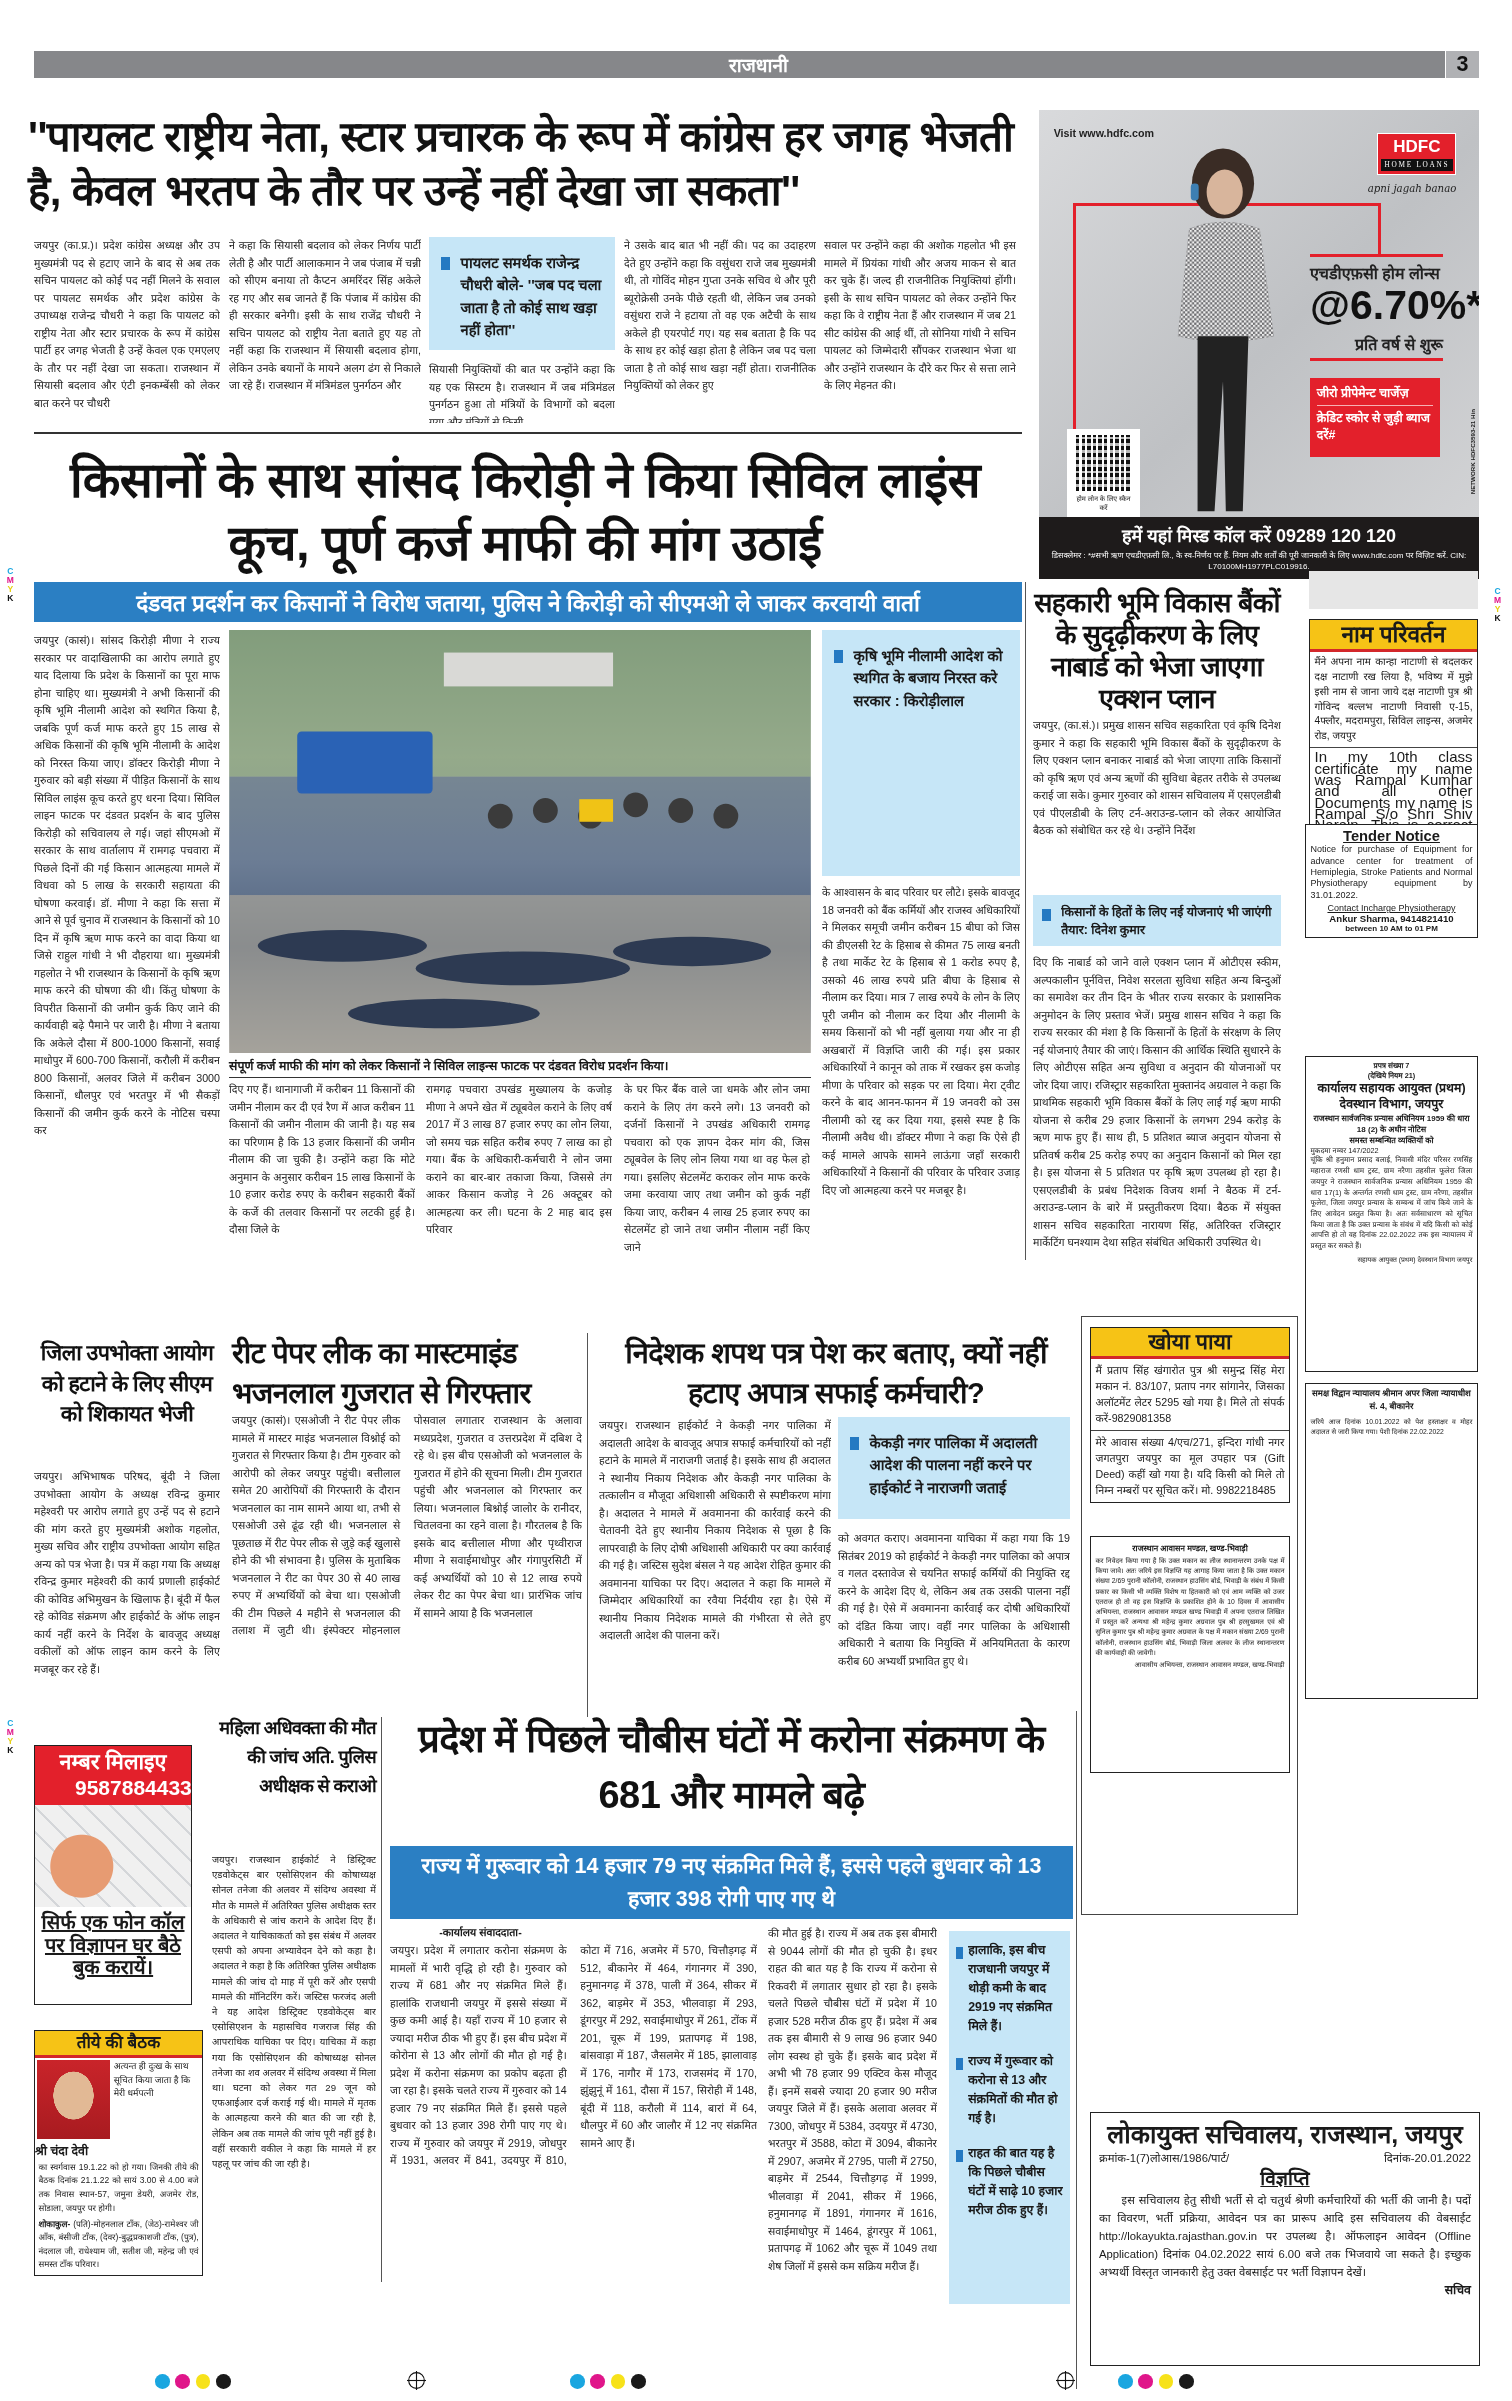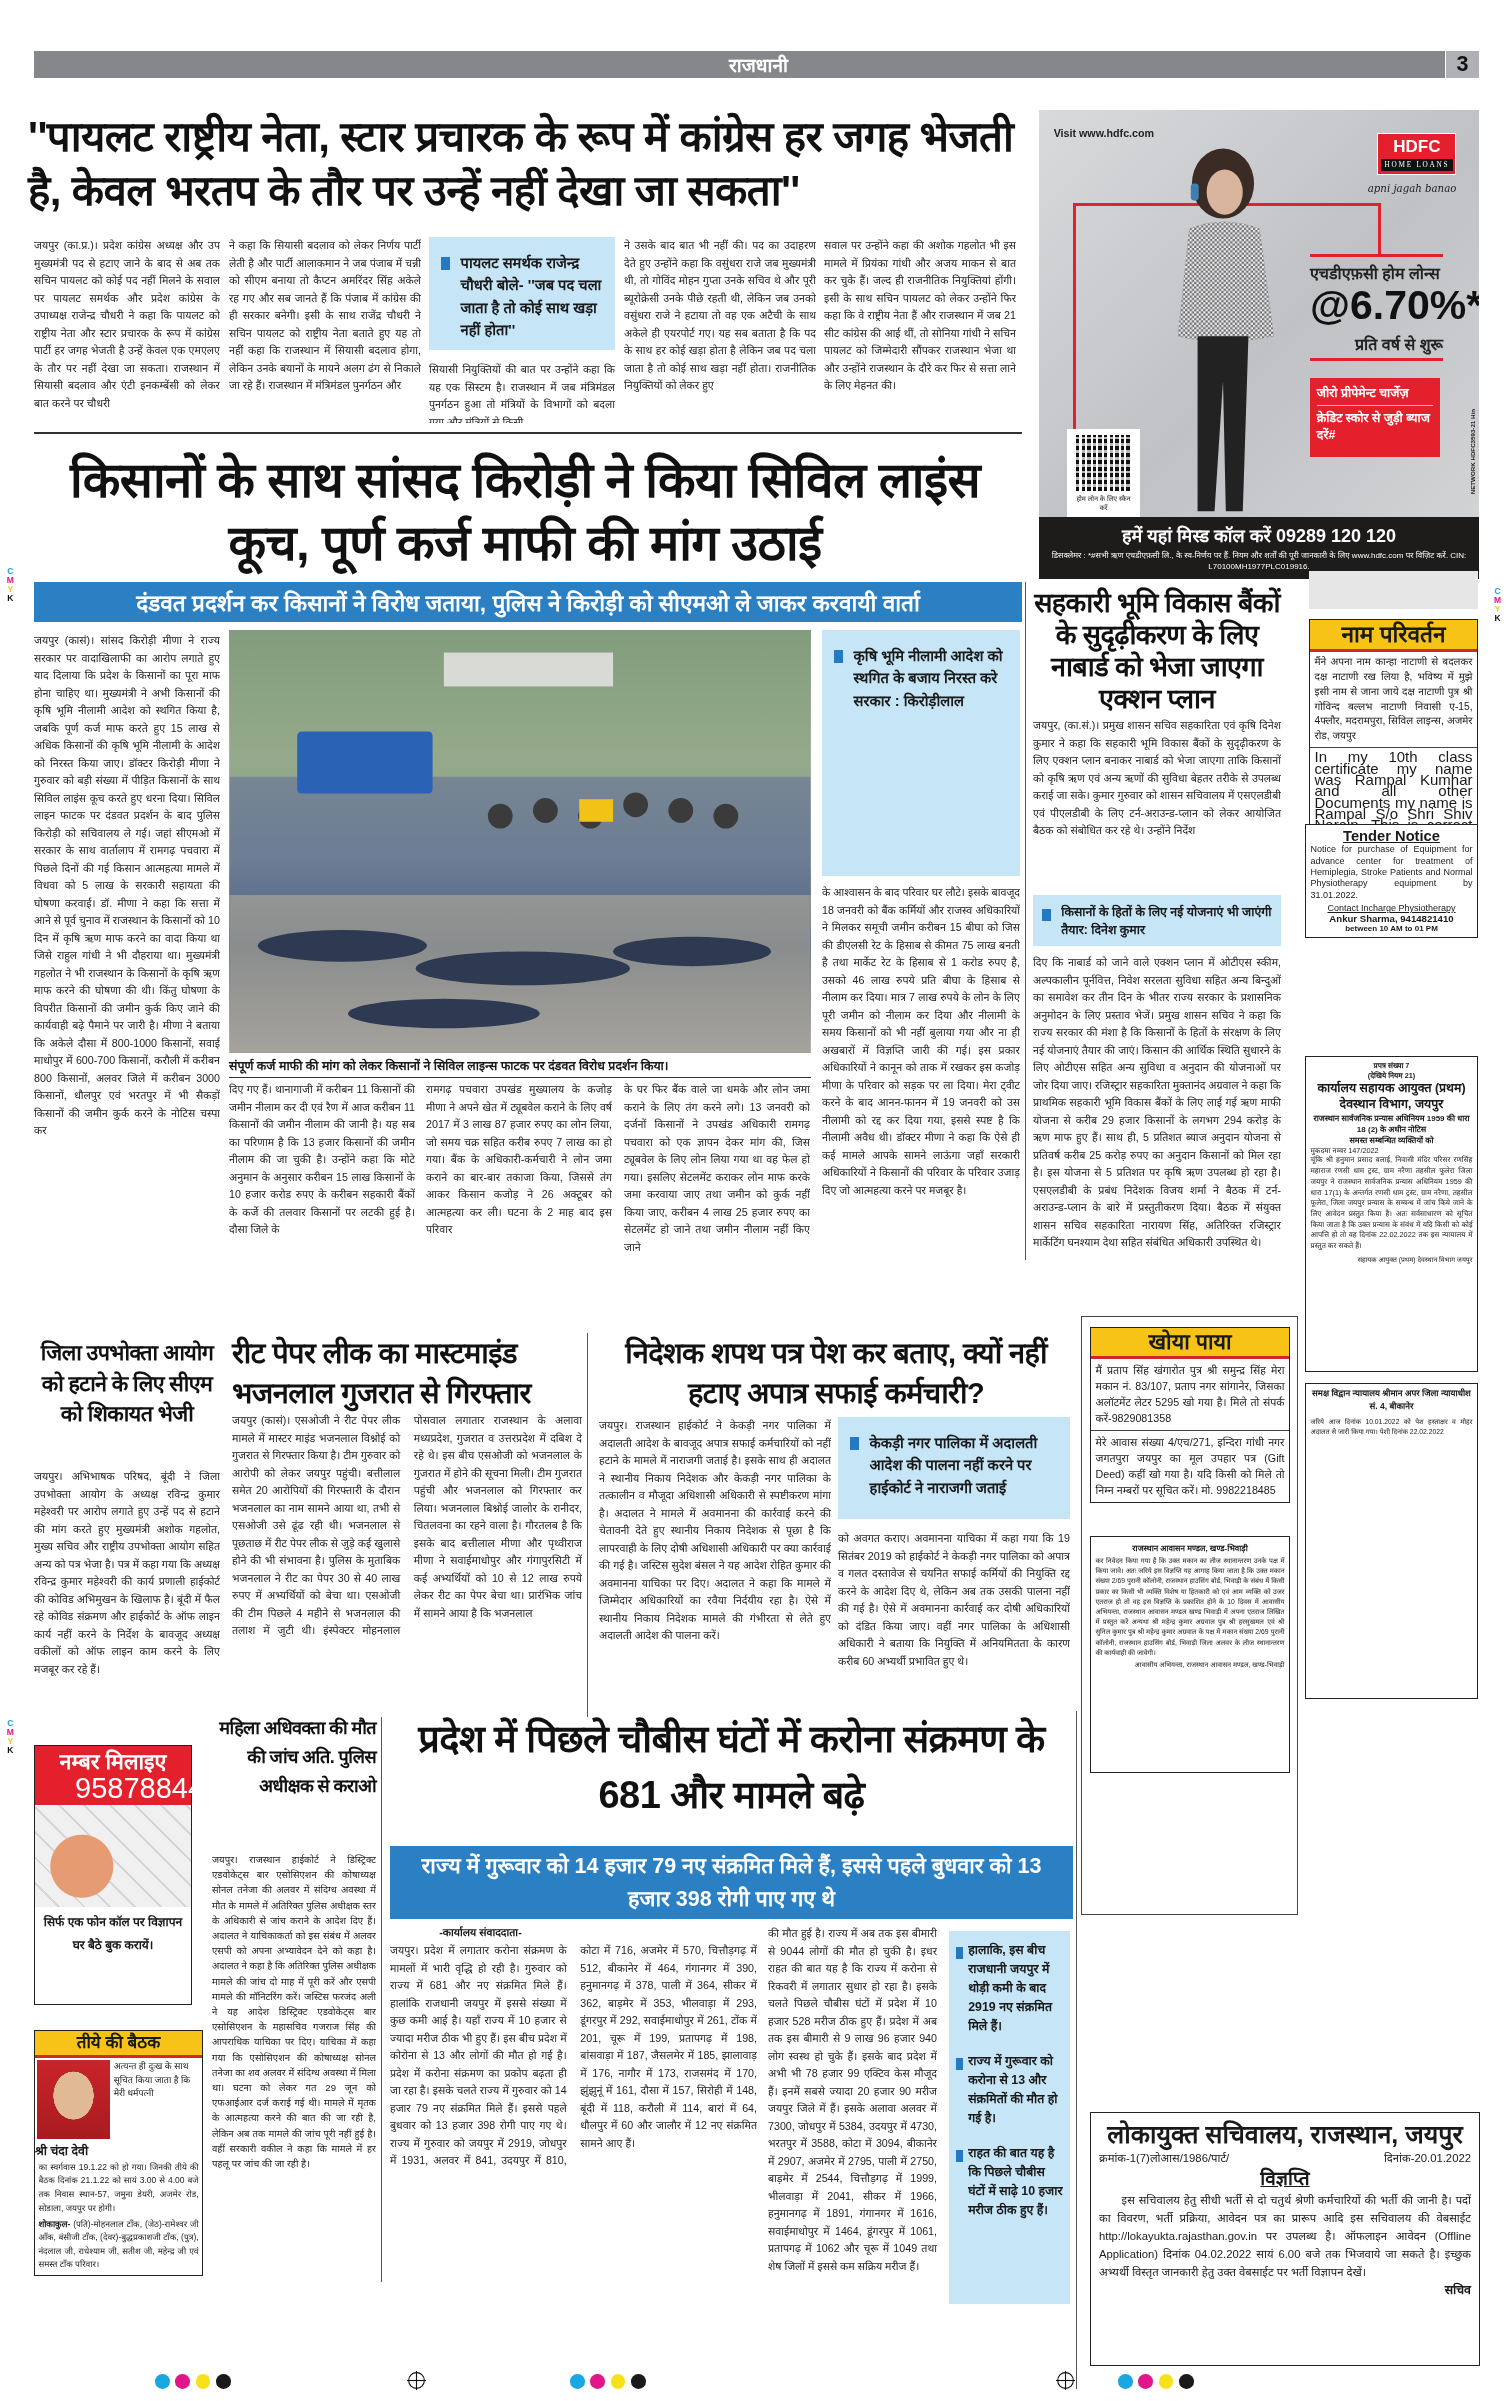--- a/index.html
+++ b/index.html
@@ -237,24 +237,24 @@
 
 <div class="classified" style="left:1090px; top:1536px; width:200px; height:237px; padding:4.5px; overflow:hidden; border-width:1.1px;">
   <div style="font-size:8px; font-weight:bold; text-align:center;">राजस्थान आवासन मण्डल, खण्ड-भिवाड़ी</div>
   <div style="font-size:6.8px; line-height:10.2px; text-align:justify; margin-top:3.4px;">कर निवेदन किया गया है कि उक्त मकान का लीज स्थानान्तरण उनके पक्ष में किया जावे। अतः जरिये इस विज्ञप्ति यह आगाह किया जाता है कि उक्त मकान संख्या 2/69 पुरानी कॉलोनी, राजस्थान हाउसिंग बोर्ड, भिवाड़ी के संबंध में किसी प्रकार का किसी भी व्यक्ति विशेष या हितकारी को एवं आम व्यक्ति को उजर एतराज हो तो वह इस विज्ञप्ति के प्रकाशित होने के 10 दिवस में आवासीय अभियन्ता, राजस्थान आवासन मण्डल खण्ड भिवाड़ी में अपना एतराज लिखित में प्रस्तुत करें अन्यथा श्री महेन्द्र कुमार अग्रवाल पुत्र श्री हरसुखमल एवं श्री सुनिल कुमार पुत्र श्री महेन्द्र कुमार अग्रवाल के पक्ष में मकान संख्या 2/69 पुरानी कॉलोनी, राजस्थान हाउसिंग बोर्ड, भिवाड़ी जिला अलवर के लीज स्थानान्तरण की कार्यवाही की जावेगी।</div>
   <div style="font-size:6.8px; text-align:right; margin-top:2.3px;">आवासीय अभियन्ता, राजस्थान आवासन मण्डल, खण्ड-भिवाड़ी</div>
 </div>
 
 <div class="classified" style="left:34px; top:1745px; width:158px; height:260px; border-width:1.7px;">
   <div style="background:#e3202b; color:#fff; text-align:center; padding:3.4px 0;">
     <div style="font-size:21.5px; font-weight:bold; line-height:26px;">नम्बर मिलाइए</div>
-    <div style="font-size:29px; font-weight:normal; line-height:26px;padding-left:40px;">9587884433</div>
+    <div style="font-size:21px; font-weight:bold; line-height:26px;padding-left:40px;">9587884433</div>
   </div>
   <div style="height:102px; background: radial-gradient(circle at 30% 60%, #e79b72 0 31px, transparent 32px), repeating-linear-gradient(45deg, #f0f0f0 0 16px, #d4d6d9 16px 18px);"></div>
-  <div style="font-size:12px; font-weight:bold; text-align:center; line-height:22.6px; padding:4.5px;">सिर्फ एक फोन कॉल पर विज्ञापन घर बैठे बुक करायें।</div>
+  <div style="font-size:20px; font-weight:bold; text-align:center; line-height:22.6px; padding:4.5px;text-decoration:underline;">सिर्फ एक फोन कॉल पर विज्ञापन घर बैठे बुक करायें।</div>
 </div>
 
 <div class="classified" style="left:34px; top:2030px; width:169px; border-width:1.1px;">
   <div class="ybar" style="font-size:17px; line-height:24px;">तीये की बैठक</div>
   <div style="display:flex; padding:2.3px;">
     <div style="width:73px; height:79px; flex:none; background: radial-gradient(ellipse at 50% 45%, #e2b995 0 20px, transparent 20.3px), linear-gradient(#c9242a, #a81b20);"></div>
     <div style="padding-left:3.4px;">
       <div style="font-size:9px; line-height:13.6px;">अत्यन्त ही दुःख के साथ सूचित किया जाता है कि मेरी धर्मपत्नी</div>
     </div>
   </div>

